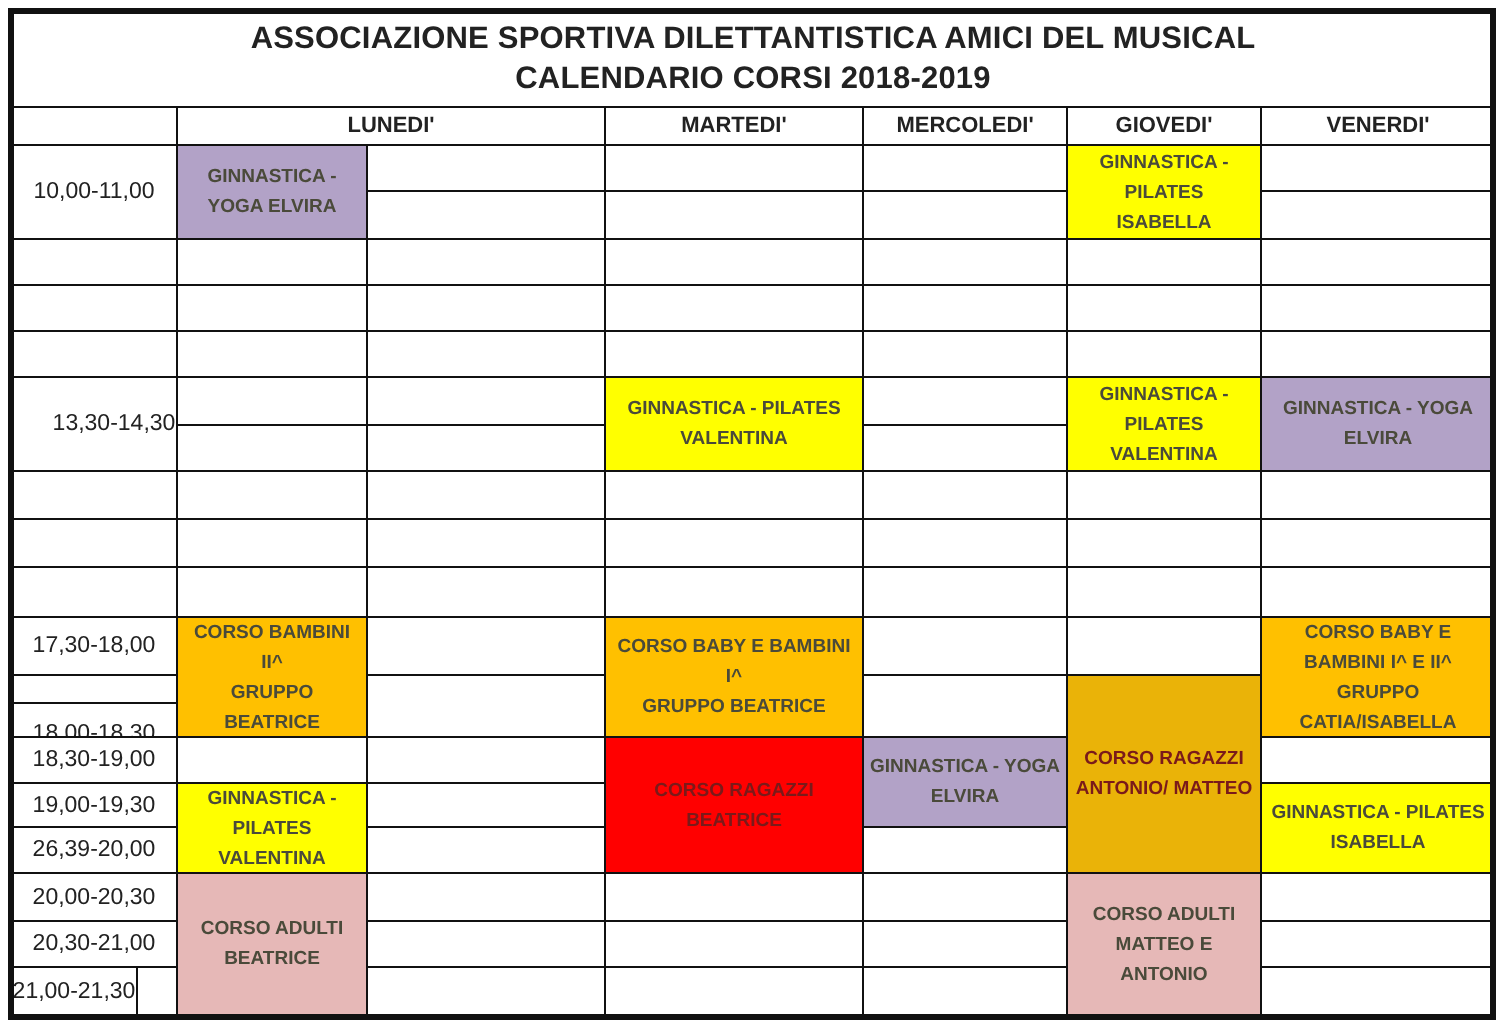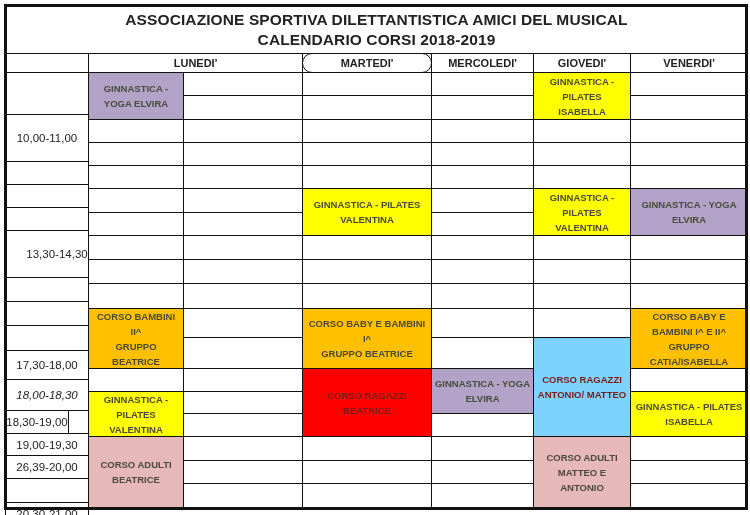--- a/index.html
+++ b/index.html
@@ -5,37 +5,37 @@
   html, body { margin:0; padding:0; background:#ffffff; }
   body { width:750px; height:515px; position:relative; overflow:hidden;
          font-family:"Liberation Sans", "DejaVu Sans", sans-serif; }
   #sheet { position:absolute; left:0; top:0; width:750px; height:515px; }
   .cell { position:absolute; box-sizing:border-box; border:1.5px solid #111;
           display:flex; align-items:center; justify-content:center;
           text-align:center; background:#ffffff; color:#3a3a3a; }
   .frame { position:absolute; box-sizing:border-box; border:3px solid #111; left:4px; top:4px; width:744px; height:506px; pointer-events:none; }
   .title { font-weight:bold; font-size:15.5px; color:#222; letter-spacing:0.1px; line-height:20px; flex-direction:column; }
   .dayhdr { font-weight:bold; font-size:11px; color:#222; }
-  .time { font-size:11.5px; color:#222;margin-top:42px; }
+  .time { font-size:11.5px; color:#222; }
   .event { font-size:9.5px; font-weight:bold; color:#4a4a3a; line-height:15px; padding:0 2px; white-space:pre-line; }
   .event.red { color:#7a1a1a; }
 </style>
 </head>
 <body>
 
 <div id="sheet">
     <div class="cell title" style="left: 5px; top: 5px; width: 743px; height: 49px;">
       <div>ASSOCIAZIONE SPORTIVA DILETTANTISTICA AMICI DEL MUSICAL</div>
       <div>CALENDARIO CORSI 2018-2019</div>
     </div>
     <div class="cell dayhdr" style="left: 5px; top: 53px; width: 84px; height: 20px;"></div>
     <div class="cell dayhdr" style="left: 88px; top: 53px; width: 215px; height: 20px;">
       <span>LUNEDI'</span>
     </div>
-    <div class="cell dayhdr" style="left: 302px; top: 53px; width: 130px; height: 20px; border-radius: 10px;">
+    <div class="cell dayhdr" style="left: 302px; top: 53px; width: 130px; height: 20px;">
       <span>MARTEDI'</span>
     </div>
     <div class="cell dayhdr" style="left: 431px; top: 53px; width: 103px; height: 20px;">
       <span>MERCOLEDI'</span>
     </div>
     <div class="cell dayhdr" style="left: 533px; top: 53px; width: 98px; height: 20px;">
       <span>GIOVEDI'</span>
     </div>
     <div class="cell dayhdr" style="left: 630px; top: 53px; width: 118px; height: 20px;">
       <span>VENERDI'</span>
@@ -47,31 +47,34 @@
     <div class="cell time" style="left: 5px; top: 142px; width: 84px; height: 24px;"></div>
     <div class="cell time" style="left: 5px; top: 165px; width: 84px; height: 24px;"></div>
     <div class="cell time" style="left: 5px; top: 188px; width: 104px; height: 48px;">
       <span>13,30-14,30</span>
     </div>
     <div class="cell time" style="left: 5px; top: 235px; width: 84px; height: 25px;"></div>
     <div class="cell time" style="left: 5px; top: 259px; width: 84px; height: 25px;"></div>
     <div class="cell time" style="left: 5px; top: 308px; width: 84px; height: 30px;">
       <span>17,30-18,00</span>
     </div>
-    <div class="cell time" style="left: 5px; top: 337px; width: 84px; height: 32px; font-style: italic;">
+    <div class="cell time" style="left: 5px; top: 351px; width: 84px; height: 32px;">
       <span>18,00-18,30</span>
     </div>
-    <div class="cell time" style="left: 5px; top: 368px; width: 64px; height: 24px;">
+    <div class="cell time" style="left: 5px; top: 368px; width: 84px; height: 24px;">
       <span>18,30-19,00</span>
     </div>
     <div class="cell time" style="left: 5px; top: 391px; width: 84px; height: 23px;">
       <span>19,00-19,30</span>
     </div>
     <div class="cell time" style="left: 5px; top: 413px; width: 84px; height: 24px;">
       <span>26,39-20,00</span>
+    </div>
+    <div class="cell time" style="left: 5px; top: 436px; width: 84px; height: 25px;">
+      <span>20,00-20,30</span>
     </div>
     <div class="cell time" style="left: 5px; top: 460px; width: 84px; height: 24px;">
       <span>20,30-21,00</span>
     </div>
     <div class="cell time" style="left: 5px; top: 483px; width: 64px; height: 25px;">
       <span>21,00-21,30</span>
     </div>
     <div class="cell " style="left: 88px; top: 72px; width: 96px; height: 24px;"></div>
     <div class="cell " style="left: 88px; top: 95px; width: 96px; height: 25px;"></div>
     <div class="cell " style="left: 88px; top: 119px; width: 96px; height: 24px;"></div>
@@ -196,21 +199,21 @@
 GRUPPO BEATRICE</span></div>
     <div class="cell event " style="left: 302px; top: 308px; width: 130px; height: 61px; background: rgb(255, 192, 0);"><span>CORSO BABY E BAMBINI I^
 GRUPPO BEATRICE</span></div>
     <div class="cell event " style="left: 630px; top: 308px; width: 118px; height: 61px; background: rgb(255, 192, 0);"><span>CORSO BABY E
 BAMBINI I^ E II^
 GRUPPO
 CATIA/ISABELLA</span></div>
     <div class="cell event red" style="left: 302px; top: 368px; width: 130px; height: 69px; background: rgb(255, 0, 0);"><span>CORSO RAGAZZI BEATRICE</span></div>
     <div class="cell event " style="left: 431px; top: 368px; width: 103px; height: 46px; background: rgb(178, 162, 199);"><span>GINNASTICA - YOGA
 ELVIRA</span></div>
-    <div class="cell event red" style="left: 533px; top: 337px; width: 98px; height: 100px; background: #7dd3fc;"><span>CORSO RAGAZZI
+    <div class="cell event red" style="left: 533px; top: 337px; width: 98px; height: 100px; background: #eab308;"><span>CORSO RAGAZZI
 ANTONIO/ MATTEO</span></div>
     <div class="cell event " style="left: 88px; top: 391px; width: 96px; height: 46px; background: rgb(255, 255, 0);"><span>GINNASTICA -
 PILATES
 VALENTINA</span></div>
     <div class="cell event " style="left: 630px; top: 391px; width: 118px; height: 46px; background: rgb(255, 255, 0);"><span>GINNASTICA - PILATES
 ISABELLA</span></div>
     <div class="cell event " style="left: 88px; top: 436px; width: 96px; height: 72px; background: rgb(230, 184, 183);"><span>CORSO ADULTI
 BEATRICE</span></div>
     <div class="cell event " style="left: 533px; top: 436px; width: 98px; height: 72px; background: rgb(230, 184, 183);"><span>CORSO ADULTI
 MATTEO E

